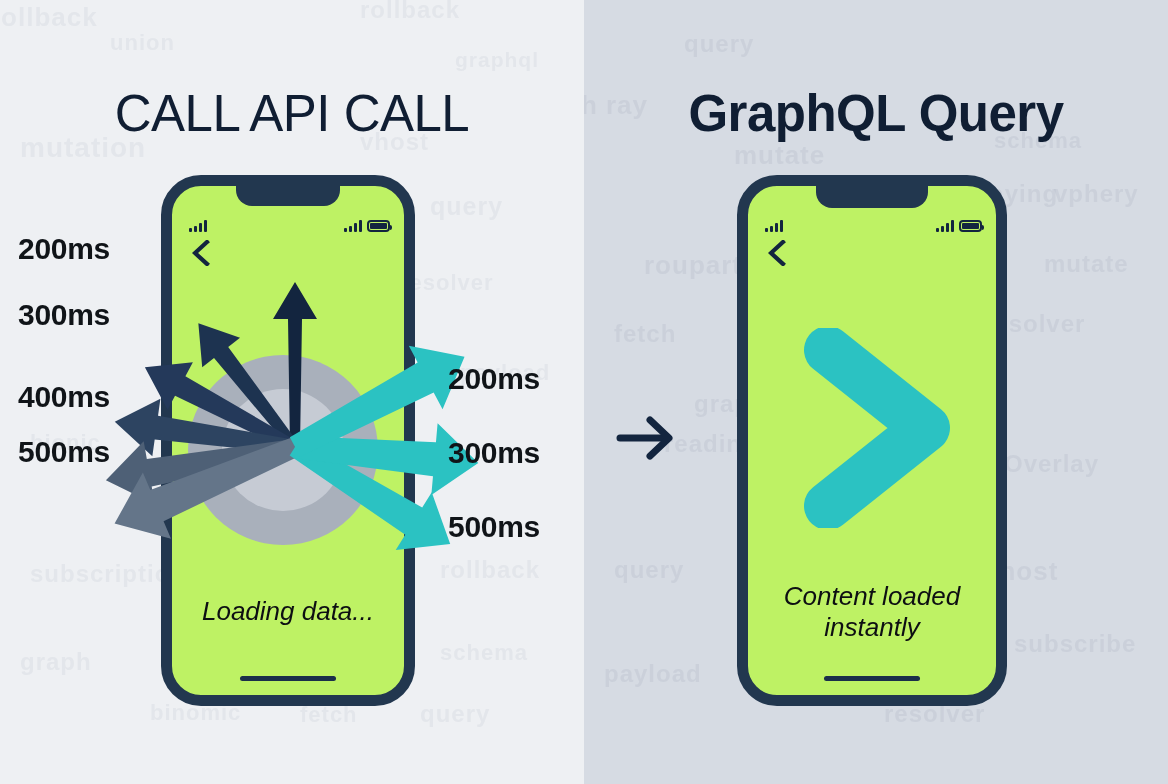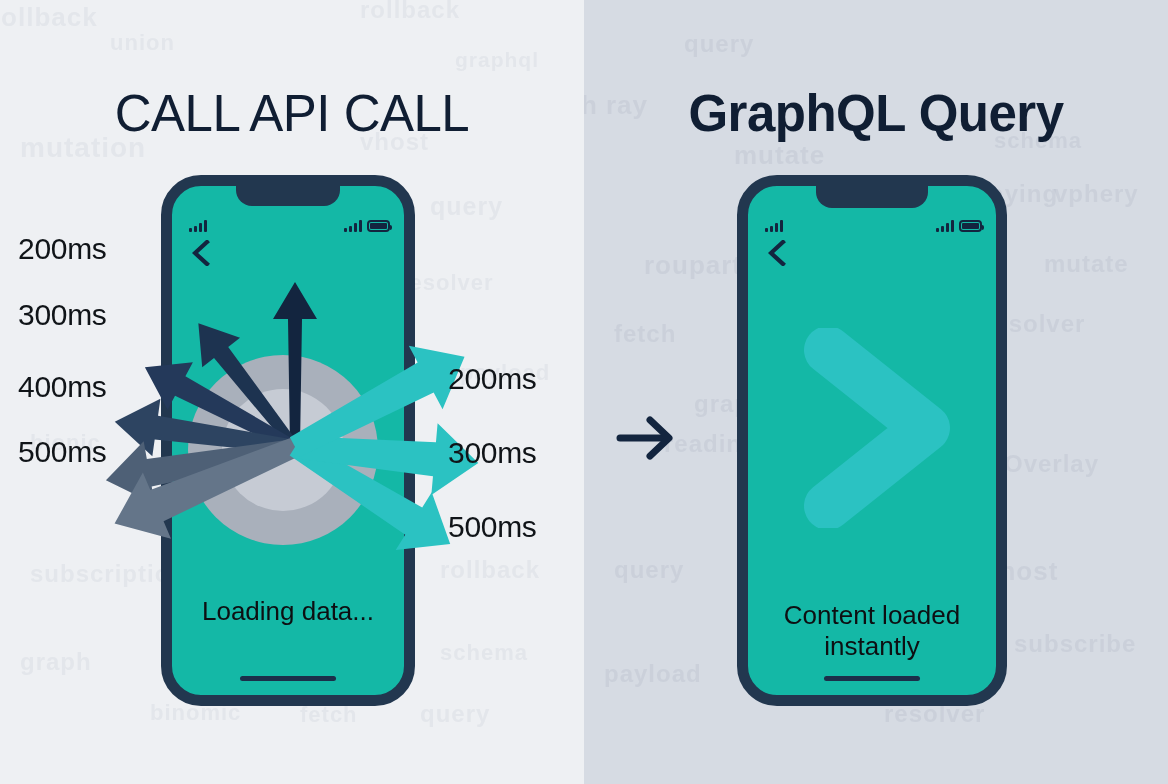--- a/index.html
+++ b/index.html
@@ -36,23 +36,24 @@
     white-space:nowrap;
   }
   #title-left{font-size:51px;font-weight:400;}
   #title-right{font-size:51px;font-weight:700;}
 
   
   .phone{
     position:absolute;
     border:11px solid #22374f;
     border-radius:40px;
-    background:#14b8a6;
+    background:#bef264;
     box-sizing:border-box;
     overflow:hidden;
+    font-style:italic;
   }
   #phone-left{left:161px;top:175px;width:254px;height:531px;}
   #phone-right{left:737px;top:175px;width:270px;height:531px;}
 
   .notch{
     position:absolute;left:50%;transform:translateX(-50%);top:-2px;
     background:#22374f;border-radius:0 0 16px 16px;
   }
   #phone-left .notch{width:104px;height:22px;}
   #phone-right .notch{width:112px;height:24px;}
@@ -83,27 +84,27 @@
     width:96px;height:5px;border-radius:3px;background:#1b2f4a;
   }
 
   .screen-caption{
     position:absolute;left:0;right:0;
     text-align:center;color:#0d0f12;
     font-family:"Liberation Sans", sans-serif;
     font-size:26px;line-height:31px;font-weight:400;
   }
   #caption-left{top:410px;}
-  #caption-right{top:395px;margin-top:19px;}
+  #caption-right{top:395px;}
 
   
   .ms{
     position:absolute;
     font-family:"Liberation Sans", sans-serif;
-    font-size:30px;font-weight:400;color:#101418;
+    font-size:30px;font-weight:700;color:#101418;
     white-space:nowrap;
     letter-spacing:-0.3px;
   }
 
   
   #mid-arrow{position:absolute;left:614px;top:410px;width:70px;height:56px;}
 </style>
 </head>
 <body>
 
@@ -227,21 +228,21 @@
         <polygon points="-11,0 -17,-140 -36,-140 0,-184 36,-140 17,-140 11,0" fill="#2bc2c2"></polygon>
       </g>
       <g transform="rotate(62)">
         <polygon points="-11,0 -17,-148 -36,-148 0,-192 36,-148 17,-148 11,0" fill="#2bc2c2"></polygon>
       </g>
     </g>
   </svg>
 
   <div class="ms" style="left:18px;  top:232px;">200ms</div>
   <div class="ms" style="left:18px;  top:298px;">300ms</div>
-  <div class="ms" style="left:18px;  top:370px;">400ms</div>
+  <div class="ms" style="left:18px;  top:380px;">400ms</div>
   <div class="ms" style="left:18px;  top:435px;">500ms</div>
 
   <div class="ms" style="left:448px; top:362px;">200ms</div>
   <div class="ms" style="left:448px; top:436px;">300ms</div>
   <div class="ms" style="left:448px; top:510px;">500ms</div>
 
   <svg id="mid-arrow" viewBox="0 0 70 56">
     <line x1="6" y1="28" x2="52" y2="28" stroke="#13253f" stroke-width="7" stroke-linecap="round"></line>
     <polyline points="36,10 55,28 36,46" fill="none" stroke="#13253f" stroke-width="7" stroke-linecap="round" stroke-linejoin="round"></polyline>
   </svg>

